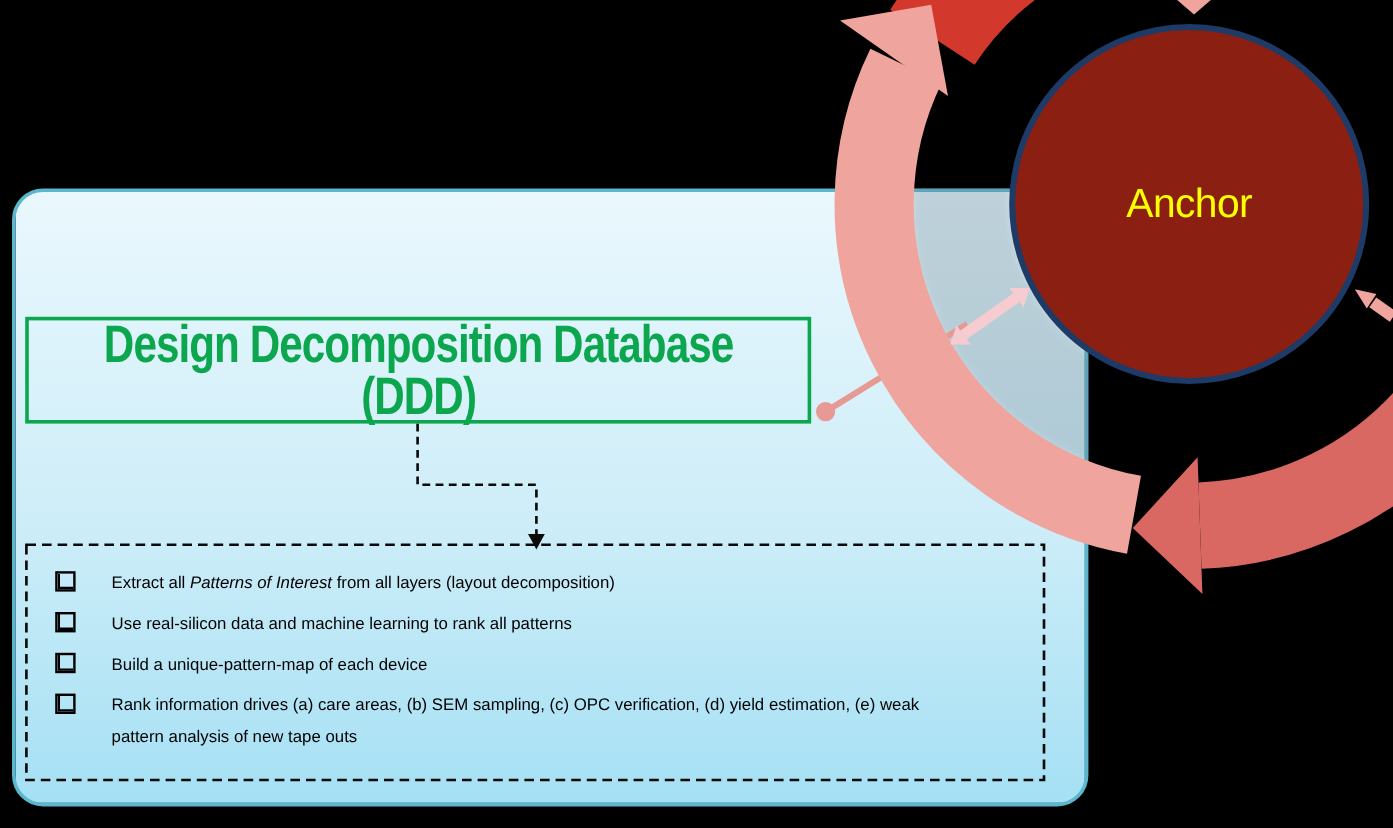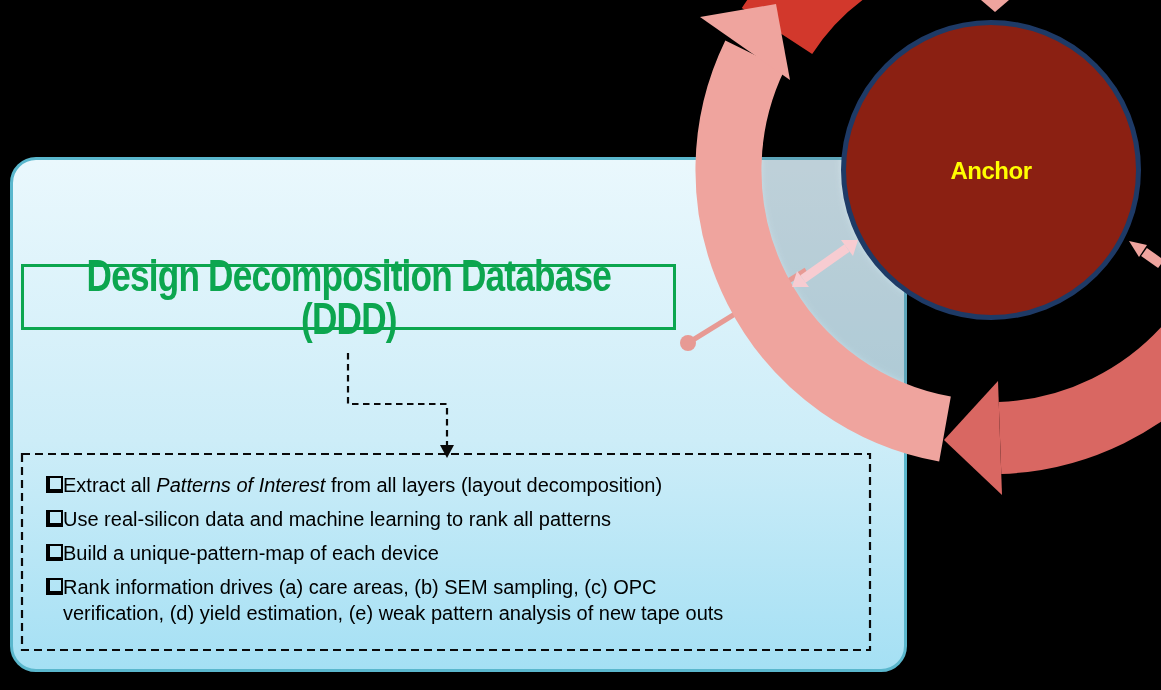--- a/index.html
+++ b/index.html
@@ -27,47 +27,47 @@
   .paleArrow{stroke:var(--pale_arrow);}
   .paleHead{fill:var(--pale_arrow);}
   .smallArrow{fill:var(--arc_light);stroke:none;}
   .smallShaft{stroke:var(--arc_light);}
   .dashedRect{stroke:#0a0a0a;fill:none;}
   .elbow{stroke:#0a0a0a;fill:none;}
   .elbowHead{fill:#0a0a0a;}
 
   
   .ddd-box{
-    position:absolute;left:21px;top:264px;width:655px;height:66px;
+    position:absolute;left:21px;top:264px;width:655px;height:89px;
     box-sizing:border-box;border:3px solid var(--green);z-index:3;
     display:flex;flex-direction:column;justify-content:center;align-items:center;
   }
   .ddd-line{
     color:var(--green);font-weight:bold;font-size:44px;line-height:43px;
     letter-spacing:-1px;transform:scaleX(0.8);transform-origin:50% 50%;
     white-space:nowrap;
   }
   
   .bullets{position:absolute;left:46px;top:472px;width:810px;z-index:3;color:#000;}
   .bullet-row{display:flex;align-items:flex-start;margin-bottom:8px;}
   .cbx{
     flex:0 0 auto;display:inline-block;width:13px;height:13px;margin-top:4px;
     border:2px solid #000;box-shadow:inset 2px -2px 0 #000;background:transparent;
   }
-  .btext{width:690px;font-size:20px;line-height:26px;}
+  .btext{margin-left:30px;width:690px;font-size:14px;line-height:26px;}
   .btext .it{font-style:italic;}
   
   .circle{
     position:absolute;left:841px;top:20px;width:300px;height:300px;
     box-sizing:border-box;border:5px solid var(--circle_border);border-radius:50%;
     background:var(--circle_fill);z-index:4;
     display:flex;flex-direction:column;justify-content:center;align-items:center;
   }
   .circle .cl{
-    color:var(--circle_text);font-weight:bold;font-size:24px;line-height:41px;
+    color:var(--circle_text);font-weight:normal;font-size:34px;line-height:41px;
     letter-spacing:-0.5px;white-space:nowrap;
   }
 </style>
 </head>
 <body>
 
 <div class="stage">
 
   <div class="panel"></div>
 

